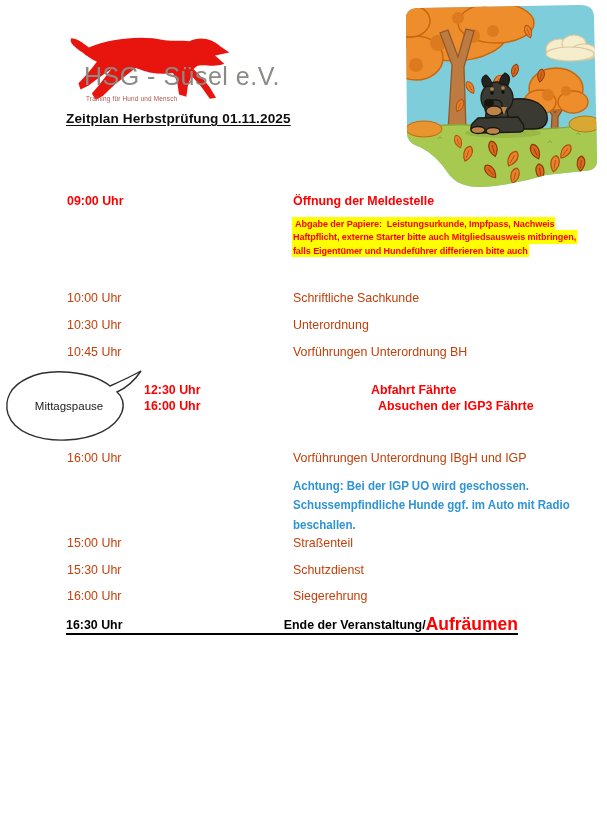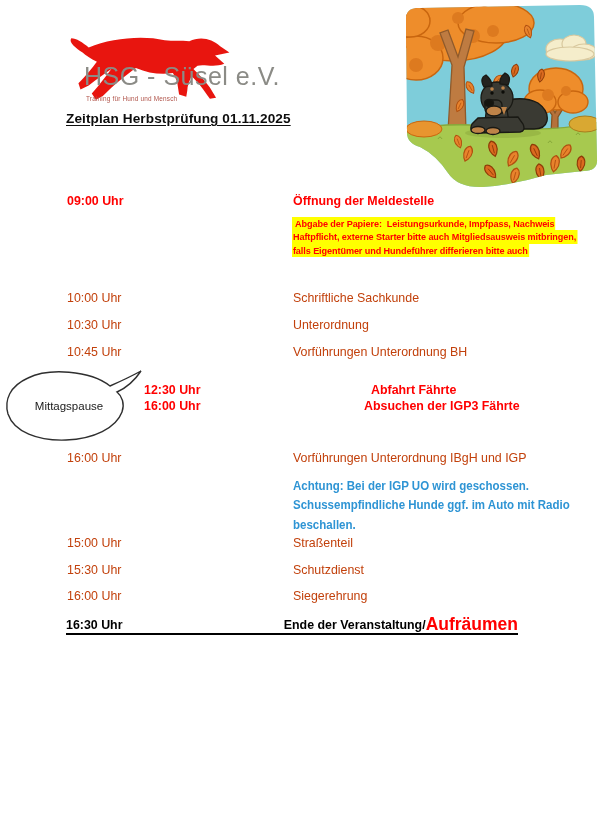--- a/index.html
+++ b/index.html
@@ -190,21 +190,21 @@
              C 128 9 117 14 108 18 Z" fill="#ffffff" stroke="#2f2f2f" stroke-width="1.4"></path>
   </svg>
   <div class="bubble-label">Mittagspause</div>
 
   <div>
     <span class="row-time red" style="left:144px;top:383px">12:30 Uhr</span>
     <span class="row-act red" style="left:371px;top:383px">Abfahrt Fährte</span>
   </div>
   <div>
     <span class="row-time red" style="left:144px;top:399px">16:00 Uhr</span>
-    <span class="row-act red" style="left:364px;top:399px">Absuchen der IGP3 Fährte</span>
+    <span class="row-act red" style="left:378px;top:399px">Absuchen der IGP3 Fährte</span>
   </div>
 
   <div>
     <span class="row-time blue" style="top:451px">16:00 Uhr</span>
     <span class="row-act blue" style="top:451px">Vorführungen Unterordnung IBgH und IGP</span>
   </div>
 
   <div class="note-warn">
     <span>Achtung: Bei der IGP UO wird geschossen.</span><br>
     <span>Schussempfindliche Hunde ggf. im Auto mit Radio</span><br>

